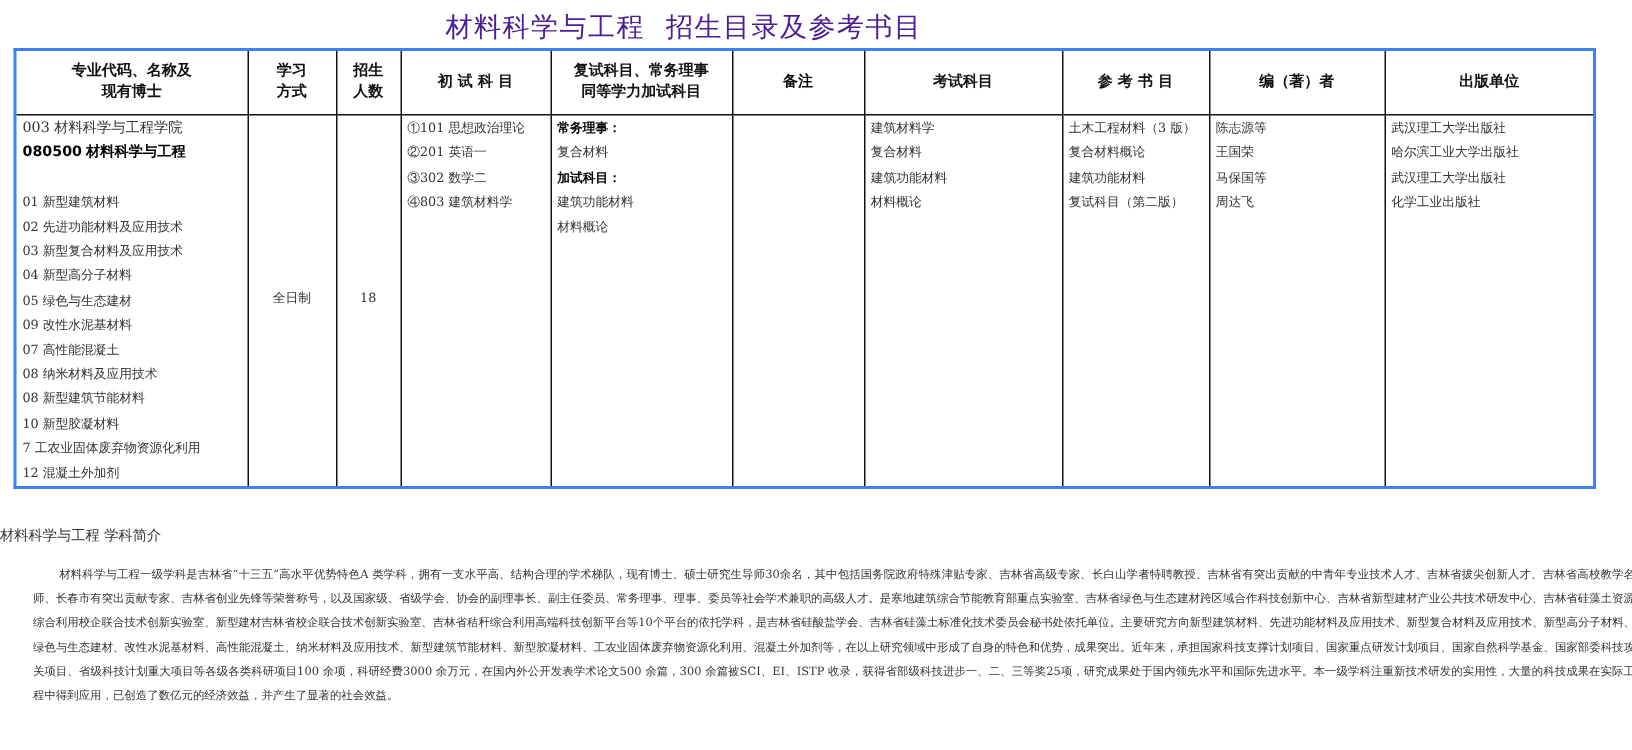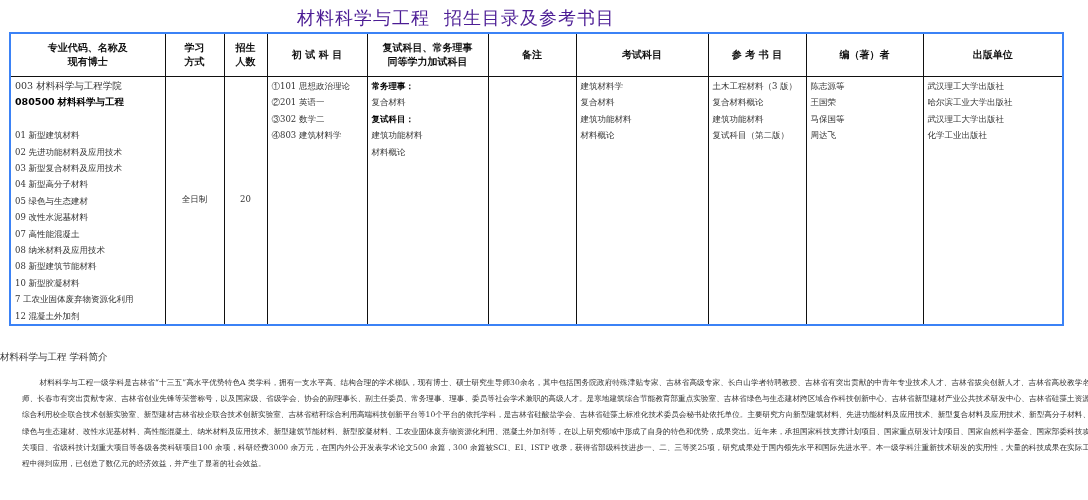--- a/index.html
+++ b/index.html
@@ -97,34 +97,34 @@
         <span class="line">09 改性水泥基材料</span>
         <span class="line">07 高性能混凝土</span>
         <span class="line">08 纳米材料及应用技术</span>
         <span class="line">08 新型建筑节能材料</span>
         <span class="line">10 新型胶凝材料</span>
         <span class="line">7 工农业固体废弃物资源化利用</span>
         <span class="line">12 混凝土外加剂</span>
       </div>
         </td>
       <td class="center-mid"><span class="v">全日制</span></td>
-      <td class="center-mid"><span class="v">20</span></td>
+      <td class="center-mid"><span class="v">18</span></td>
       <td>
           <div class="cell-inner">
         <span class="line">①101 思想政治理论</span>
         <span class="line">②201 英语一</span>
         <span class="line">③302 数学二</span>
         <span class="line">④803 建筑材料学</span>
       </div>
         </td>
       <td>
           <div class="cell-inner">
         <span class="line bold">常务理事：</span>
         <span class="line">复合材料</span>
-        <span class="line bold">复试科目：</span>
+        <span class="line bold">加试科目：</span>
         <span class="line">建筑功能材料</span>
         <span class="line">材料概论</span>
       </div>
         </td>
       <td>
           <div class="cell-inner"><span></span></div>
         </td>
       <td>
           <div class="cell-inner">
         <span class="line">建筑材料学</span>

